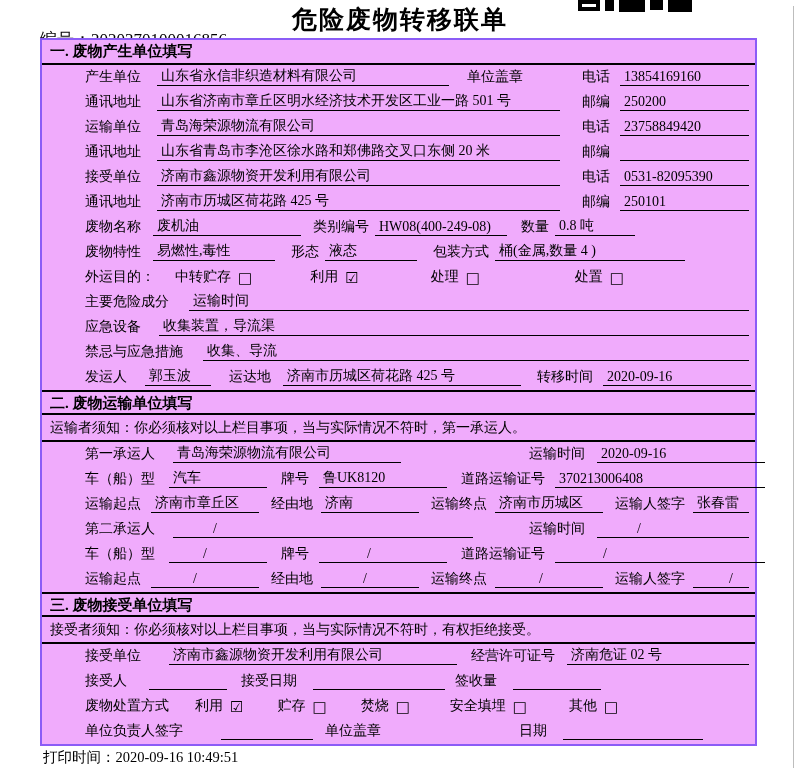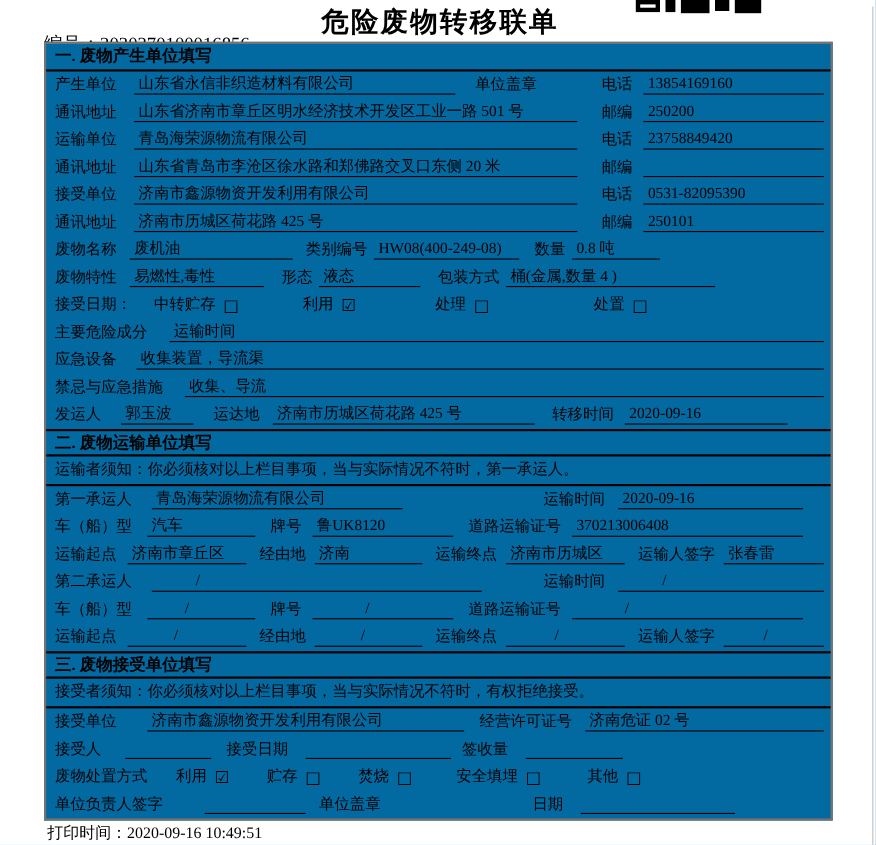--- a/index.html
+++ b/index.html
@@ -18,29 +18,29 @@
   .doc-title {
     position: absolute; left: 160px; width: 480px; top: 3px;
     text-align: center; font-size: 25px; font-weight: bold; letter-spacing: 2px; white-space: nowrap;
   }
   .stamp-fragment { position: absolute; left: 578px; top: 0; height: 12px; display: flex; gap: 5px; align-items: flex-start; }
   .stamp-fragment i { display: block; background: #000; }
   .stamp-fragment i.outline { background: #fff; border: 4px solid #000; }
   .right-edge { position: absolute; right: 2px; top: 6px; bottom: 0; width: 1px; background: #bdbdbd; }
 
   
-  .form { position: absolute; left: 40px; top: 38px; width: 717px; border: 2px solid #737373; background: #0369a1; }
+  .form { position: absolute; left: 40px; top: 38px; width: 717px; border: 2px solid #8b5cf6; background: #f0abfc; }
   .sec-header {
     height: 25px; line-height: 23px; padding-left: 8px;
     font-weight: bold; font-size: 15px; border-bottom: 2px solid #000; white-space: nowrap;
   }
   .sec-header.mid { border-top: 2px solid #000; }
   .notice { height: 27px; line-height: 25px; padding-left: 8px; border-bottom: 2px solid #000; white-space: nowrap; font-size: 14px; }
 
-  .row { height: 25px; display: flex; align-items: flex-end; padding: 12px 6px 4px 8px; white-space: nowrap; }
+  .row { height: 25px; display: flex; align-items: flex-end; padding: 12px 6px 4px 8px; white-space: nowrap; margin-left: 35px; }
   .lgrp { display: flex; align-items: flex-end; flex: none; }
   .lb { flex: none; white-space: nowrap; }
   .u {
     display: inline-block; flex: none; border-bottom: 1px solid #000;
     padding: 0 4px; min-height: 17px; white-space: nowrap; overflow: hidden;
   }
   .u.grow { flex: 1; }
   .sp { flex: 1; }
   .box {
     font-family: "DejaVu Sans", sans-serif; font-size: 15px; line-height: 15px;
@@ -140,21 +140,21 @@
       <span class="lb" style="width:68px">废物特性</span>
       <span class="u" style="width:122px">易燃性,毒性</span>
       <span class="lb" style="margin-left:16px;width:34px">形态</span>
       <span class="u" style="width:92px">液态</span>
       <span class="lb" style="margin-left:16px;width:62px">包装方式</span>
       <span class="u" style="width:190px">桶(金属,数量  4 )</span>
       <span class="sp"></span>
     </div>
 
     <div class="row">
-      <span class="lb" style="width:82px">接受日期：</span>
+      <span class="lb" style="width:82px">外运目的：</span>
       <span class="opt" style="margin-left:8px">
         <span class="lb">中转贮存</span>
         <span class="box">□</span>
       </span>
       <span class="opt" style="margin-left:58px">
         <span class="lb">利用</span>
         <span class="box">☑</span>
       </span>
       <span class="opt" style="margin-left:72px">
         <span class="lb">处理</span>

